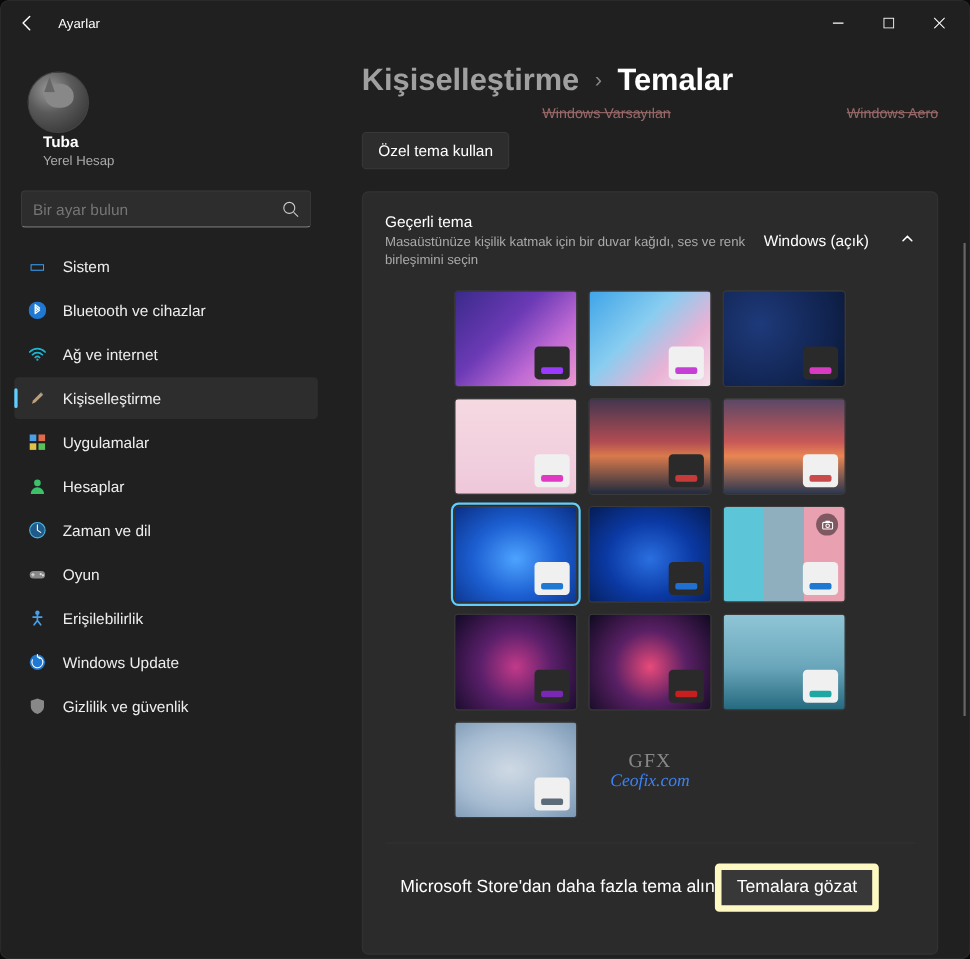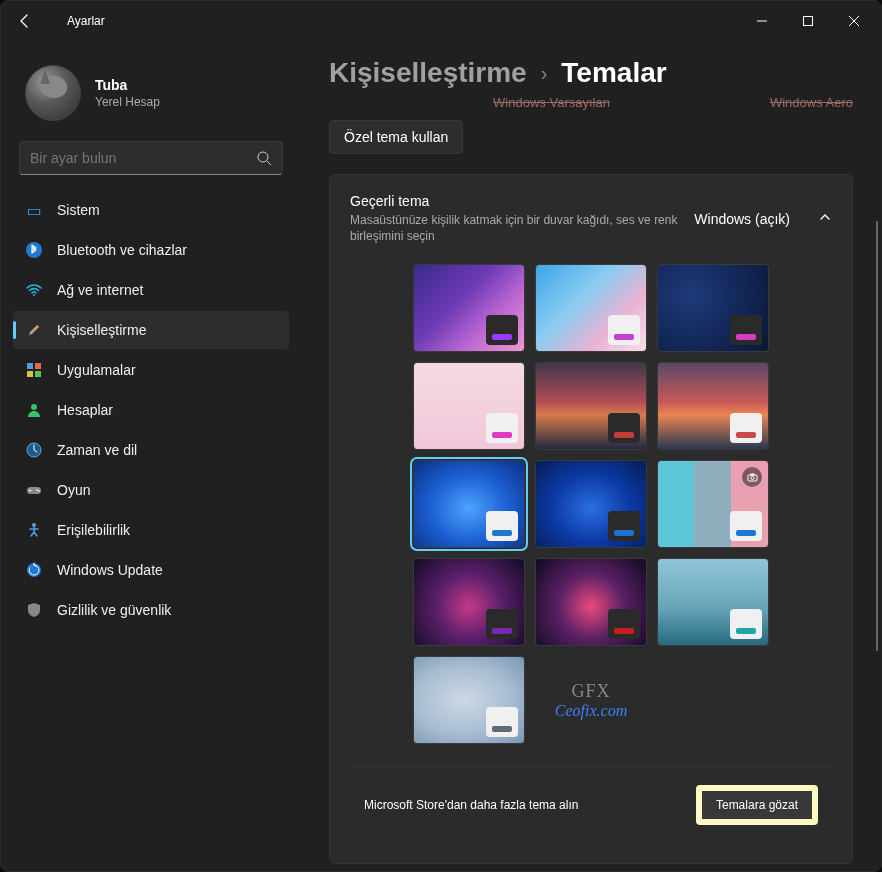--- a/index.html
+++ b/index.html
@@ -31,21 +31,21 @@
   .back-btn {
     width: 40px;
     height: 40px;
     display: flex;
     align-items: center;
     justify-content: center;
     border-radius: 4px;
   }
   .titlebar-title {
     font-size: 12px;
-    margin-left: 22px;
+    margin-left: 8px;
     color: #fff;
   }
   .win-controls {
     margin-left: auto;
     display: flex;
   }
   .win-btn {
     width: 46px;
     height: 30px;
     display: flex;
@@ -59,22 +59,23 @@
   }
   .sidebar {
     width: 300px;
     flex-shrink: 0;
     padding: 16px 8px 8px 8px;
     display: flex;
     flex-direction: column;
   }
   .profile {
     display: flex;
-    align-items: center;
+    align-items: flex-start;
     padding: 8px 10px 16px 16px;
+    flex-direction: column;
   }
   .avatar {
     width: 56px;
     height: 56px;
     border-radius: 50%;
     background: radial-gradient(circle at 35% 30%, #9a9a9a, #5a5a5a 40%, #2a2a2a);
     position: relative;
     overflow: hidden;
     border: 1px solid #444;
   }
@@ -243,25 +244,24 @@
   .watermark{
     width: 112px; height: 88px;
     display:flex; flex-direction:column; align-items:center; justify-content:center;
     color:#888; font-family: Georgia, serif;
   }
   .watermark .g{ font-size:18px; font-weight:400; letter-spacing:1px;}
   .watermark .c{ font-size:16px; font-style:italic; color:#3b82f6;}
   .footer-row {
     display: flex;
     align-items: center;
-    justify-content: space-between;
     margin-top: 22px;
     padding: 18px 14px 18px 14px;
     border-top: 1px solid #333;
-    font-size: 12px;
+    font-size: 16px;
   }
   .browse-btn {
     padding: 7px 14px;
     background: #383838;
     border: 6px solid #fef9c3;
     border-radius: 4px;
     cursor: pointer;
   }
   
   .t1  { background: linear-gradient(135deg,#3a2a8a 0%,#6b3ab5 40%,#c06ad4 70%,#ea98cf 100%); }

